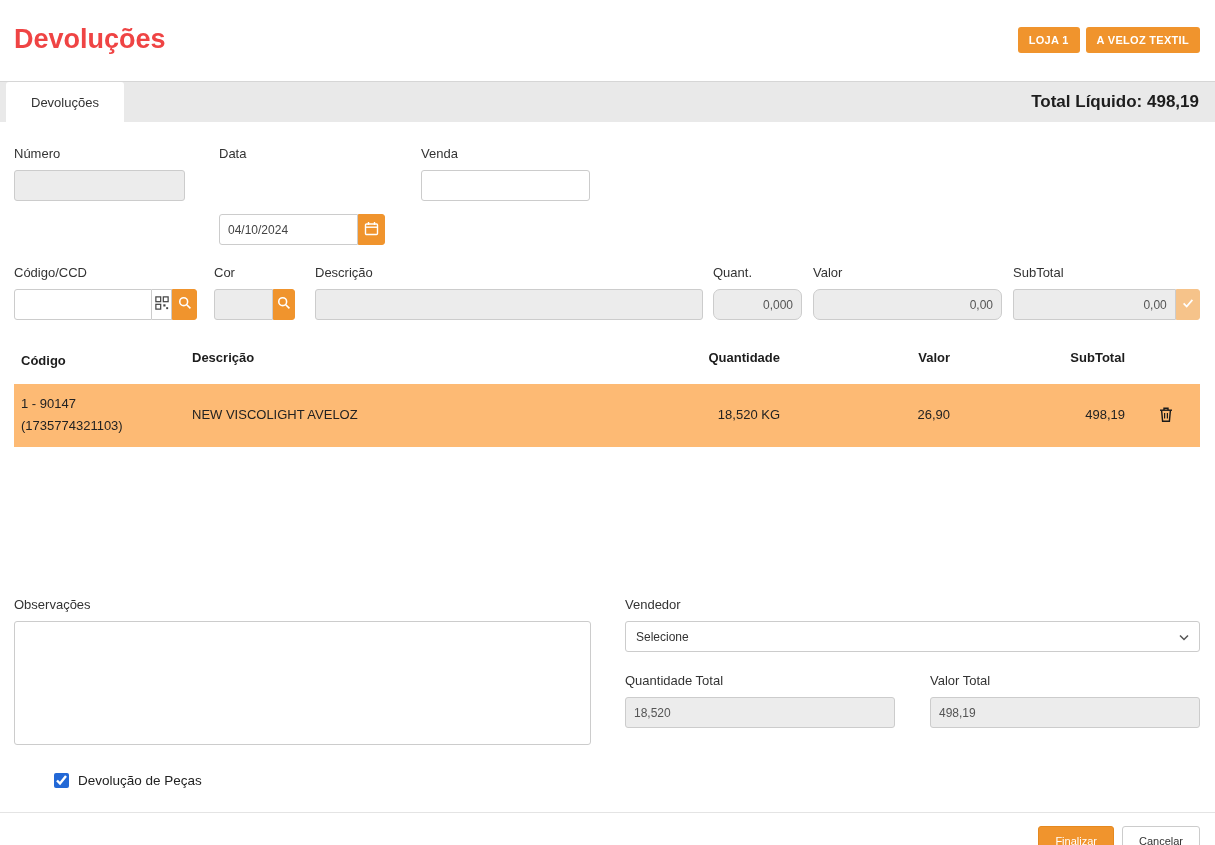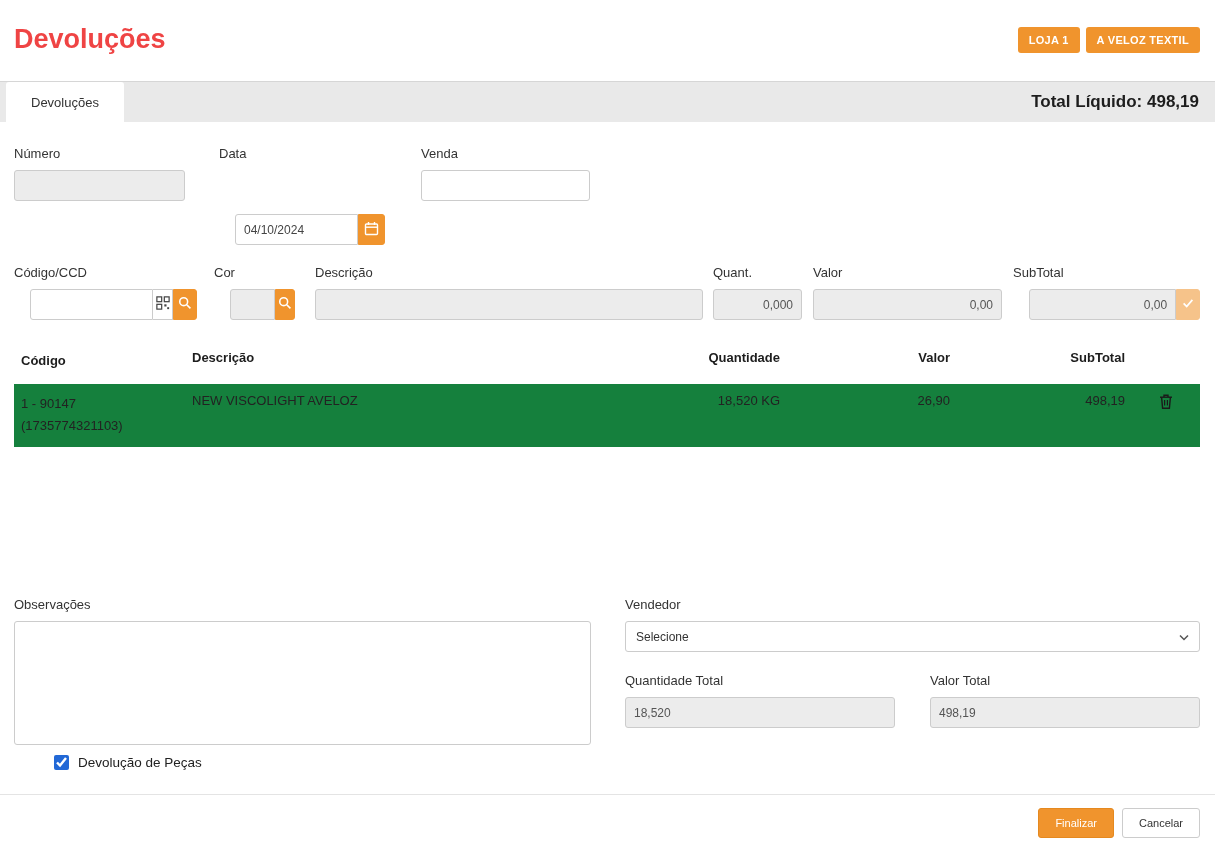--- a/index.html
+++ b/index.html
@@ -21,28 +21,28 @@
   
   .tabstrip { background: #e9e9e9; border-top: 1px solid #d6d6d6; height: 41px; display: flex; align-items: stretch; }
   .tab { background: #fff; margin-left: 6px; padding: 0 25px; display: flex; align-items: center; font-size: 13px; color: #333; border-radius: 3px 3px 0 0; cursor: pointer; }
   .total-liquido { margin-left: auto; align-self: center; padding-right: 16px; font-size: 17px; font-weight: bold; color: #1d1d1d; }
 
   
   .content { padding: 24px 15px 0 14px; flex: 1; }
   .form-row { display: flex; margin-bottom: 20px; }
   .field { display: flex; flex-direction: column; }
   .field > label { font-size: 13px; color: #333; margin-bottom: 9px; }
-  .cg { display: flex; margin-left: 16px; }
+  .cg { display: flex; }
   .txt {
     height: 31px; border: 1px solid #ccc; border-radius: 3px; padding: 0 8px;
     font-size: 12px; color: #444; font-family: "Liberation Sans", sans-serif; width: 100%;
     outline: none; background: #fff;
   }
   .txt.dis { background: #ececec; color: #555; }
-  .txt.num { text-align: right; }
+  .txt.num { text-align: right; border-radius: 7px; }
   .cg .txt { border-radius: 3px 0 0 3px; }
   .btn-sq { height: 31px; display: flex; align-items: center; justify-content: center; cursor: pointer; border: 1px solid transparent; padding: 0; }
   .btn-orange { width: 33px; background: #f0942d; border-color: #f0942d; border-radius: 0 3px 3px 0; }
   .btn-orange-lt { width: 28px; background: #f6c38a; border-color: #f6c38a; border-radius: 0 3px 3px 0; }
   .btn-white { width: 28px; background: #fff; border-color: #ccc; border-left: none; border-radius: 0; }
 
   
   .f-numero { width: 171px; margin-right: 34px; }
   .f-data   { width: 166px; margin-right: 36px; gap: 44px; }
   .f-venda  { width: 169px; margin-right: 35px; }
@@ -61,21 +61,21 @@
   .select {
     height: 31px; border: 1px solid #ccc; border-radius: 3px; background: #fff;
     display: flex; align-items: center; justify-content: space-between;
     padding: 0 10px; font-size: 12px; color: #333; cursor: pointer;
   }
 
   
   .table { margin-top: 16px; }
   .t-head, .t-row { display: flex; align-items: flex-start; }
   .t-head { font-size: 13px; font-weight: bold; color: #1d1d1d; padding: 10px 0 13px; }
-  .t-row { background: #15803d; font-size: 13px; color: #222; padding: 9px 0 11px; }
+  .t-row { background: #fdba74; font-size: 13px; color: #222; padding: 9px 0 11px; align-items: center; }
   .c-codigo { width: 178px; padding-left: 7px; line-height: 1.65; }
   .c-desc { flex: 1; }
   .c-quant { width: 120px; text-align: right; }
   .c-valor { width: 170px; text-align: right; }
   .c-sub { width: 175px; text-align: right; }
   .c-act { width: 75px; display: flex; justify-content: flex-end; padding-right: 26px; }
   .trash-btn { background: none; border: none; cursor: pointer; padding: 0; line-height: 0; }
 
   .spacer { height: 150px; }
 
@@ -84,21 +84,21 @@
   .bg-left { width: 577px; }
   .bg-right { flex: 1; }
   .obs-textarea {
     width: 100%; height: 124px; border: 1px solid #ccc; border-radius: 3px;
     resize: none; font-family: "Liberation Sans", sans-serif; font-size: 12px; padding: 8px; outline: none;
   }
   .totals-row { display: flex; gap: 35px; margin-top: 21px; }
   .totals-row .field { flex: 1; }
 
   
-  .chk-row { display: flex; align-items: center; gap: 9px; margin-top: 10px; padding-left: 40px; }
+  .chk-row { display: flex; align-items: center; gap: 9px; margin-top: 28px; padding-left: 40px; }
   .chk-row input[type="checkbox"] { width: 15px; height: 15px; margin: 0; accent-color: #2268d6; cursor: pointer; }
   .chk-row label { font-size: 13.5px; color: #222; }
 
   
   .footer { border-top: 1px solid #e4e4e4; margin-top: 24px; padding: 13px 15px; display: flex; justify-content: flex-end; gap: 8px; }
   .btn { font-family: "Liberation Sans", sans-serif; font-size: 11px; border-radius: 3px; padding: 8px 16px; cursor: pointer; }
   .btn-finalizar { background: #f0942d; border: 1px solid #e5891f; color: #fff; }
   .btn-cancelar { background: #fff; border: 1px solid #ccc; color: #333; }
 </style>
 </head>

